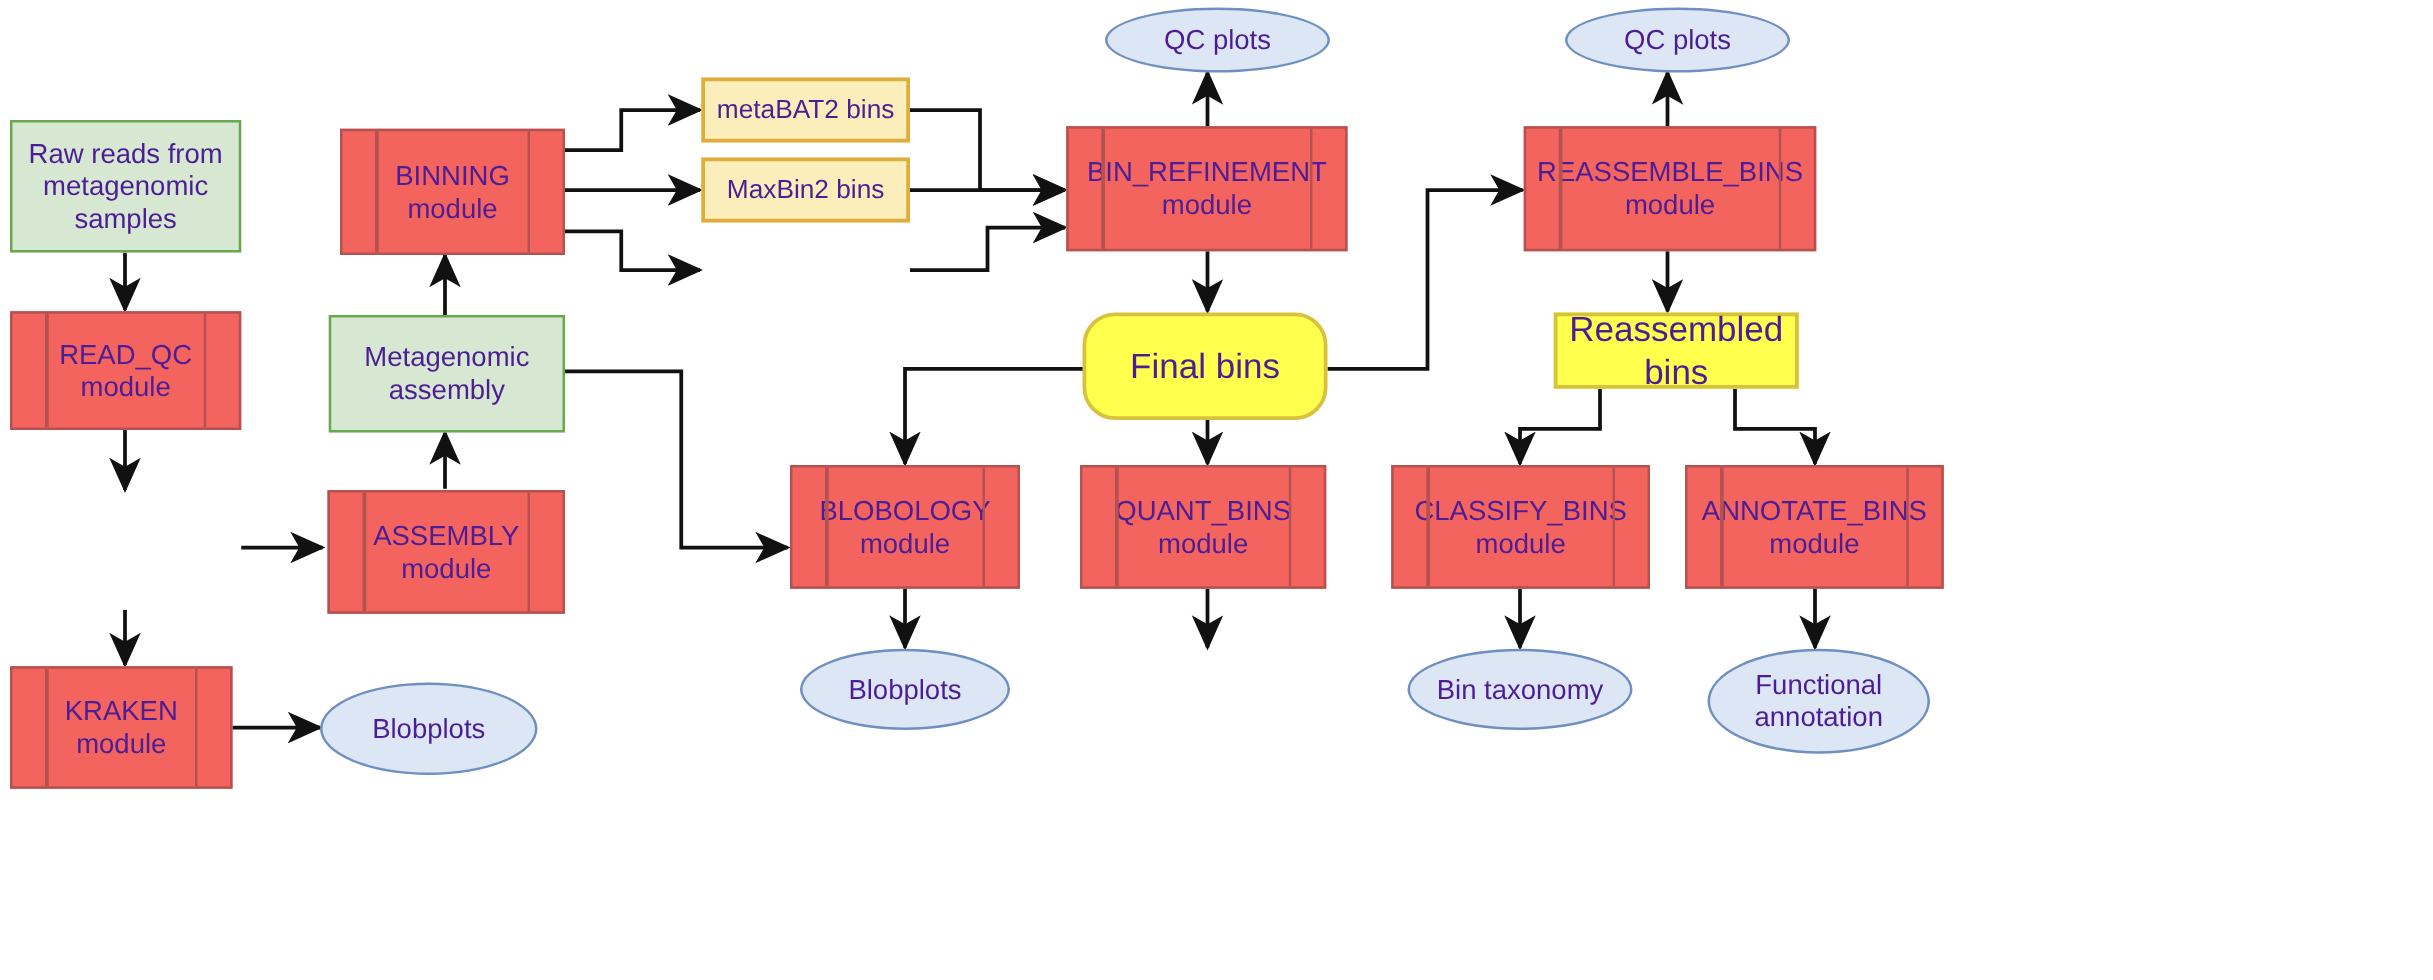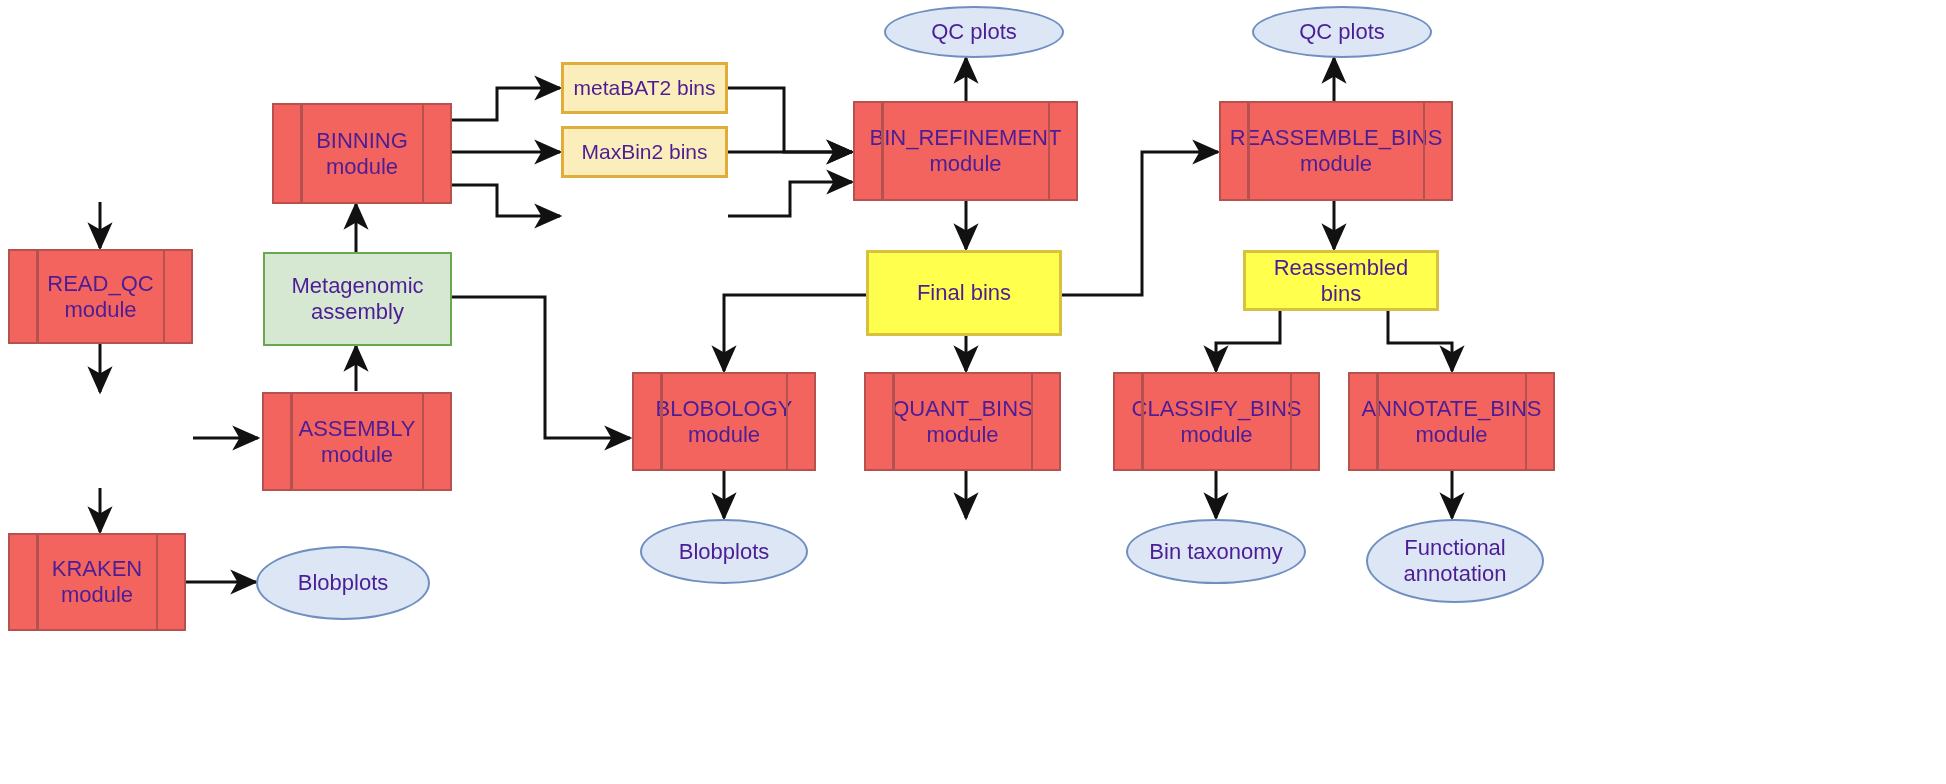--- a/index.html
+++ b/index.html
@@ -67,21 +67,21 @@
   .n-cream {
     background: #fbeeba;
     border: 3px solid #dfae3a;
     font-size: 21px;
   }
 
   
   .n-yellow {
     background: #ffff4d;
     border: 3px solid #d8c23d;
-    font-size: 22px;
+    font-size: 28px;
   }
 
   
   .n-ellipse {
     background: #dce6f5;
     border: 2.5px solid #6f8fc0;
     border-radius: 50%;
     font-size: 22px;
   }
 </style>
@@ -147,20 +147,25 @@
       <path d="M724,471 L724,518"></path>
 
       <path d="M966,471 L966,518"></path>
 
       <path d="M1216,471 L1216,518"></path>
 
       <path d="M1452,471 L1452,518"></path>
     </g>
   </svg>
 
+  <div class="node n-green" style="left:8px; top:96px; width:185px; height:106px;">
+    <span class="lbl">Raw reads from
+metagenomic
+samples</span>
+  </div>
 
   <div class="node n-red" style="left:8px; top:249px; width:185px; height:95px;">
     <span class="lbl">READ_QC
 module</span>
   </div>
 
 
   <div class="node n-red" style="left:8px; top:533px; width:178px; height:98px;">
     <span class="lbl">KRAKEN
 module</span>
@@ -196,21 +201,21 @@
 
   <div class="node n-ellipse" style="left:884px; top:6px; width:180px; height:52px;">
     <span class="lbl">QC plots</span>
   </div>
 
   <div class="node n-red" style="left:853px; top:101px; width:225px; height:100px;">
     <span class="lbl">BIN_REFINEMENT
 module</span>
   </div>
 
-  <div class="node n-yellow" style="left:866px; top:250px; width:196px; height:86px;">
+  <div class="node n-yellow" style="left:866px; top:250px; width:196px; height:86px;border-radius:26px;">
     <span class="lbl">Final bins</span>
   </div>
 
   <div class="node n-ellipse" style="left:1252px; top:6px; width:180px; height:52px;">
     <span class="lbl">QC plots</span>
   </div>
 
   <div class="node n-red" style="left:1219px; top:101px; width:234px; height:100px;">
     <span class="lbl">REASSEMBLE_BINS
 module</span>

